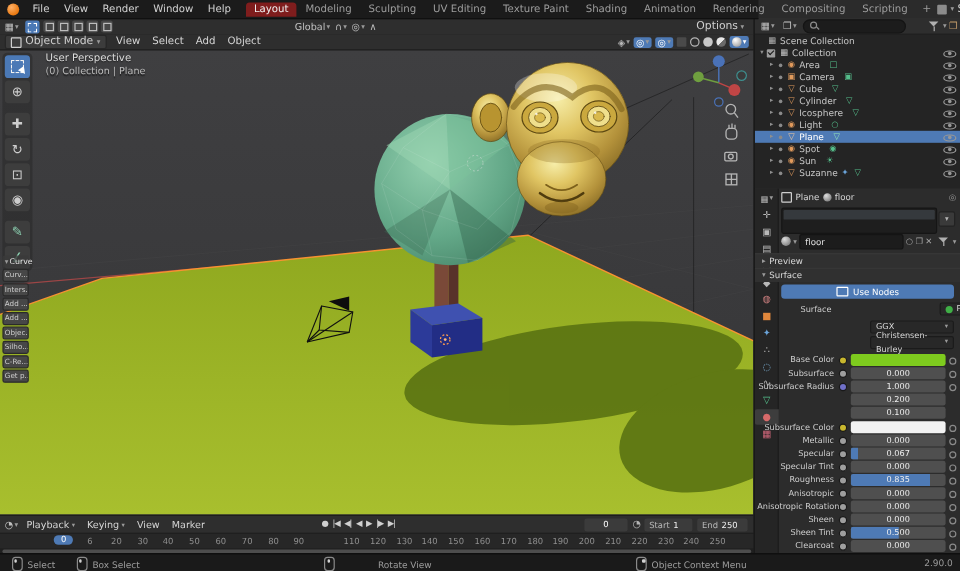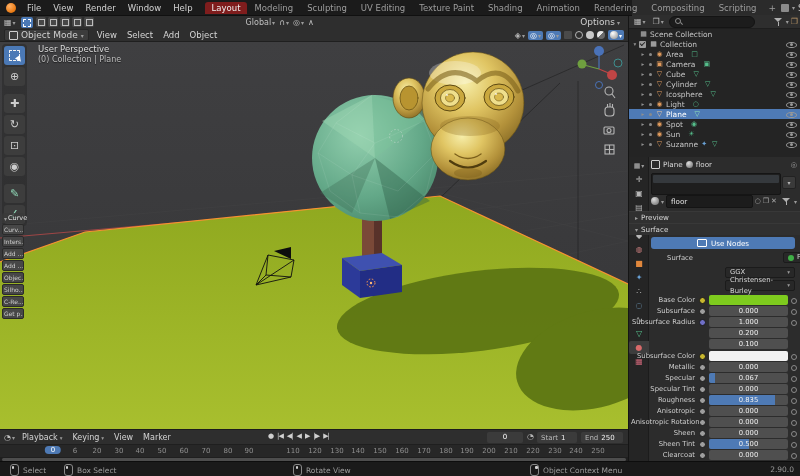--- a/index.html
+++ b/index.html
@@ -156,21 +156,21 @@
   .ruler{position:absolute;left:0;top:444px;width:628px;height:13px;background:#272727;border-top:1px solid #1f1f1f;z-index:4;}
   .tick{position:absolute;top:2px;transform:translateX(-50%);font-size:7px;color:#8f8f8f;}
   .tick.cur{background:#4e7ab5;color:#fff;padding:0px 6px;border-radius:6px;top:1px;}
   .tlscroll{position:absolute;left:0;top:457px;width:628px;height:4px;background:#1f1f1f;z-index:4;}
   .tlscroll::before{content:"";position:absolute;left:2px;right:2px;top:0.5px;height:3px;background:#4d4d4d;border-radius:2px;}
   
   .statusbar{position:absolute;left:0;top:461px;width:800px;height:15px;background:#1a1a1a;
              border-top:1px solid #0d0d0d;z-index:6;}
   .hint{position:absolute;top:2px;display:flex;align-items:center;font-size:7.5px;color:#9c9c9c;}
   div.hint:nth-of-type(1){left:10px;} div.hint:nth-of-type(2){left:64px;}
-  div.hint:nth-of-type(3){left:293px;} div.hint:nth-of-type(4){left:530px;}
+  div.hint:nth-of-type(3){left:270px;gap:32px;} div.hint:nth-of-type(4){left:530px;}
   .mouse{width:7px;height:10px;border:1px solid #8a8a8a;border-radius:3px;position:relative;margin-right:4px;flex:none;}
   .mouse::before{content:"";position:absolute;width:2.5px;height:3.5px;background:#d2d2d2;top:0.5px;border-radius:1px;}
   .m-left::before{left:0.5px;} .m-right::before{right:0.5px;} .m-mid::before{left:2px;width:2px;}
   .version{position:absolute;right:6px;top:3px;font-size:7.5px;color:#9a9a9a;}
 </style>
 </head>
 <body>
 
 <div class="app">
 

